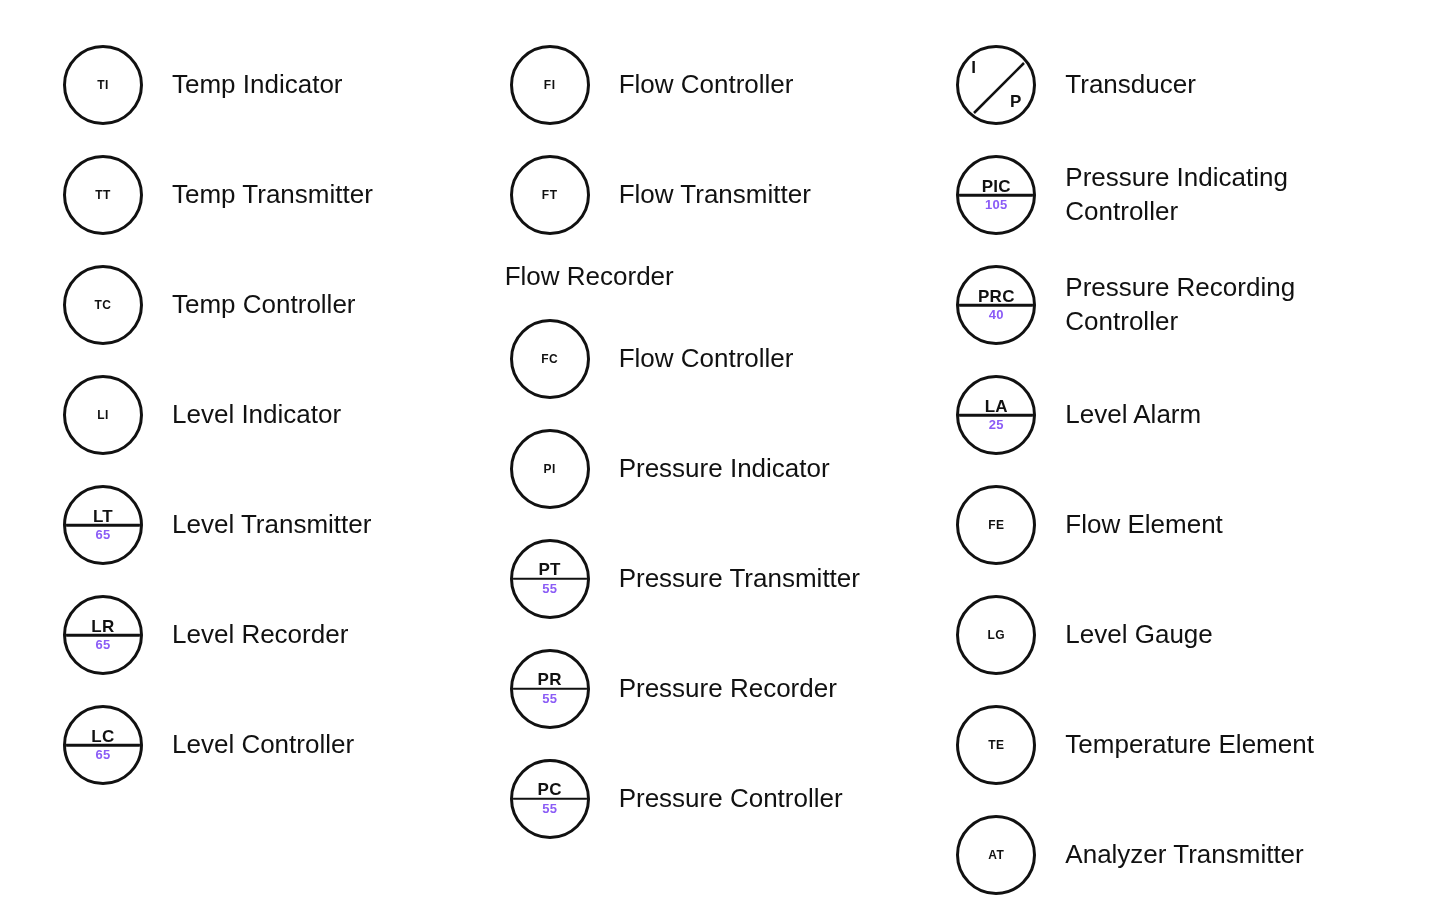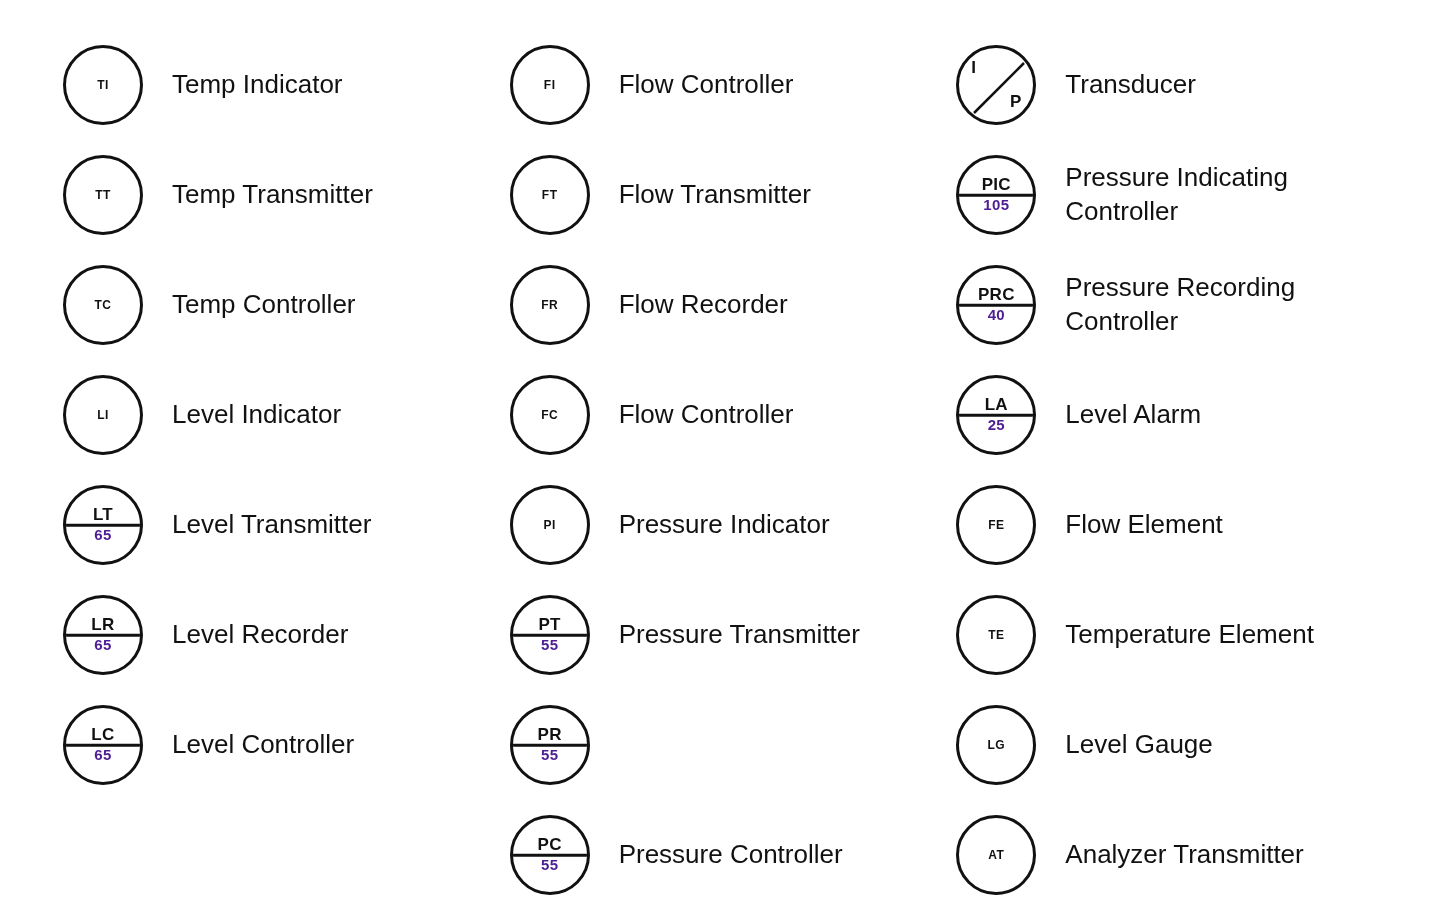--- a/index.html
+++ b/index.html
@@ -80,23 +80,23 @@
     }
     .circle-split .divider {
       width: 100%;
       height: 2.5px;
       background: #111;
       position: absolute;
       top: 50%;
       transform: translateY(-50%);
     }
     .circle-split .bottom-label {
-      font-size: 15px;
-      font-weight: bold;
-      color: #4c1d95;
+      font-size: 13px;
+      font-weight: bold;
+      color: #8b5cf6;
       line-height: 1.1;
       margin-top: 1px;
       letter-spacing: 0.3px;
     }
     
     .circle-diag {
       width: 80px;
       height: 80px;
       border-radius: 50%;
       border: 3px solid #111;
@@ -202,23 +202,20 @@
           </div>
           <span class="label-text">Flow Controller</span>
         </div>
         <div class="row">
           <div class="symbol">
             <div class="circle">FT</div>
           </div>
           <span class="label-text">Flow Transmitter</span>
         </div>
         <div class="row">
-          <div class="symbol">
-            <div class="circle">FR</div>
-          </div>
           <span class="label-text">Flow Recorder</span>
         </div>
         <div class="row">
           <div class="symbol">
             <div class="circle">FC</div>
           </div>
           <span class="label-text">Flow Controller</span>
         </div>
         <div class="row">
           <div class="symbol">
@@ -237,20 +234,21 @@
           <span class="label-text">Pressure Transmitter</span>
         </div>
         <div class="row">
           <div class="symbol">
             <div class="circle-split">
               <span class="top-label">PR</span>
               <div class="divider"></div>
               <span class="bottom-label">55</span>
             </div>
           </div>
+          <span class="label-text">Pressure Recorder</span>
         </div>
         <div class="row">
           <div class="symbol">
             <div class="circle-split">
               <span class="top-label">PC</span>
               <div class="divider"></div>
               <span class="bottom-label">55</span>
             </div>
           </div>
           <span class="label-text">Pressure Controller</span>
@@ -300,29 +298,29 @@
           <span class="label-text">Level Alarm</span>
         </div>
         <div class="row">
           <div class="symbol">
             <div class="circle">FE</div>
           </div>
           <span class="label-text">Flow Element</span>
         </div>
         <div class="row">
           <div class="symbol">
+            <div class="circle">LG</div>
+          </div>
+          <span class="label-text">Level Gauge</span>
+        </div>
+        <div class="row">
+          <div class="symbol">
             <div class="circle">TE</div>
           </div>
           <span class="label-text">Temperature Element</span>
-        </div>
-        <div class="row">
-          <div class="symbol">
-            <div class="circle">LG</div>
-          </div>
-          <span class="label-text">Level Gauge</span>
         </div>
         <div class="row">
           <div class="symbol">
             <div class="circle">AT</div>
           </div>
           <span class="label-text">Analyzer Transmitter</span>
         </div>
       </div>
     </div>
 </div>

